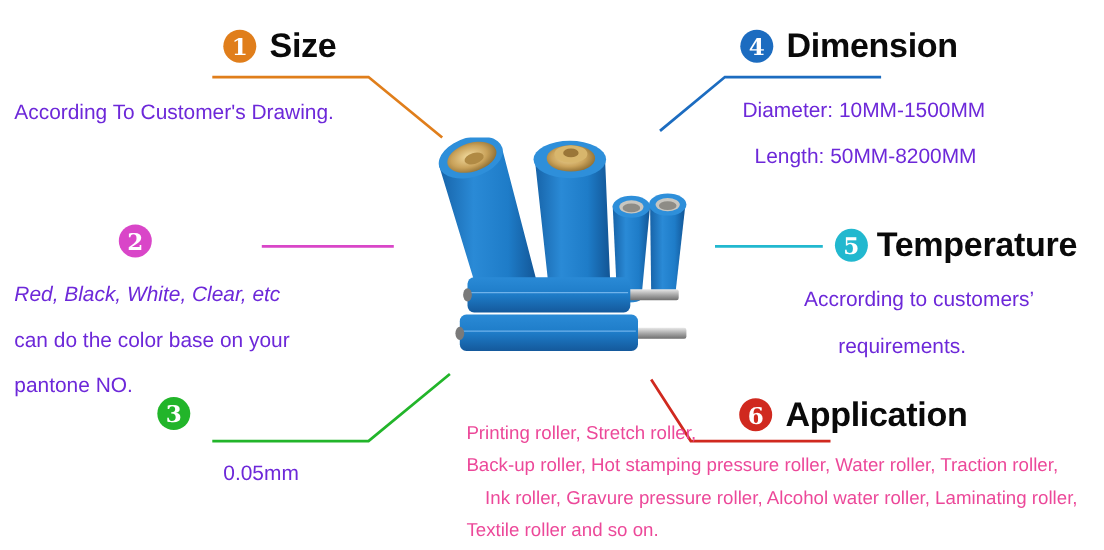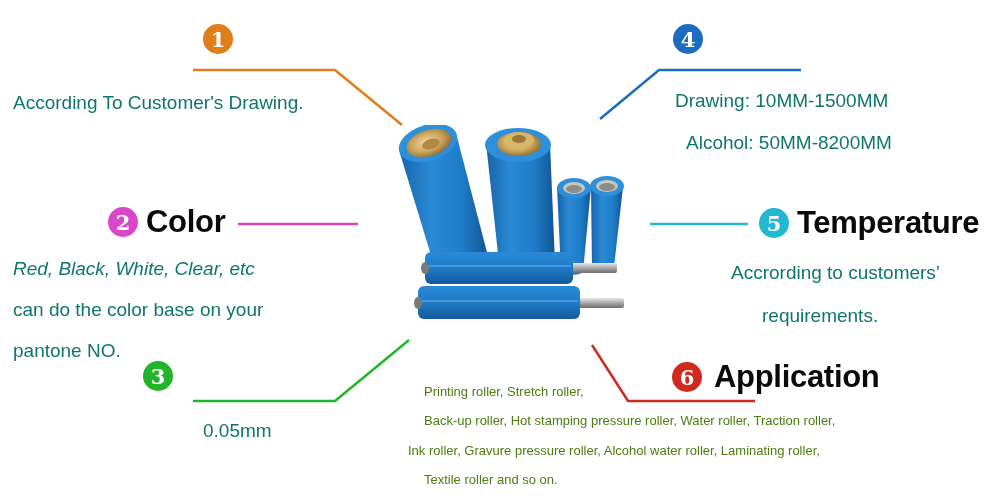--- a/index.html
+++ b/index.html
@@ -6,22 +6,22 @@
   html, body { width: 1004px; height: 500px; background: #ffffff; overflow: hidden; }
   body { position: relative; font-family: "Liberation Sans", "DejaVu Sans", sans-serif; color: #111; }
   .heading { position: absolute; display: flex; align-items: center; white-space: nowrap; }
   .badge {
     width: 30px; height: 30px; border-radius: 50%;
     display: flex; align-items: center; justify-content: center;
     color: #fff; font-family: "DejaVu Serif", serif; font-weight: bold; font-size: 21px;
     margin-right: 12px; line-height: 1;
   }
   .title { font-weight: bold; font-size: 31px; color: #0a0a0a; letter-spacing: -0.3px; }
-  .body-text { position: absolute; font-size: 19px; color: #0f766e; white-space: nowrap; }
-  .small-text { position: absolute; font-size: 13px; color: #4d7c0f; white-space: nowrap; }
+  .body-text { position: absolute; font-size: 19px; color: #6d28d9; white-space: nowrap; }
+  .small-text { position: absolute; font-size: 17px; color: #ec4899; white-space: nowrap; }
 
   svg.lines { position: absolute; left: 0; top: 0; }
 
   .product { position: absolute; left: 385px; top: 125px; width: 255px; height: 210px; }
 </style>
 </head>
 <body>
 
 <svg class="lines" width="1004" height="500">
 
@@ -33,56 +33,57 @@
 
   <line x1="650" y1="224" x2="748" y2="224" stroke="#22B8CF" stroke-width="2.5"></line>
 
   <polyline points="193,401 335,401 409,340" fill="none" stroke="#22B52A" stroke-width="2.5"></polyline>
 
   <polyline points="592,345 628,401 755,401" fill="none" stroke="#D0291F" stroke-width="2.5"></polyline>
 </svg>
 
 <div class="heading" style="left:203px; top:24px;">
   <div class="badge" style="background:#E07E1B;">1</div>
+  <span class="title">Size</span>
 </div>
 <div class="body-text" style="left:13px; top:92px;">According To Customer's Drawing.</div>
 
 <div class="heading" style="left:108px; top:204px;">
   <div class="badge" style="background:#D946C8; margin-right:8px;">2</div>
-  <span class="title">Color</span>
 </div>
 <div class="body-text" style="left:13px; top:258px;font-style:italic;">Red, Black, White, Clear, etc</div>
 <div class="body-text" style="left:13px; top:299px;">can do the color base on your</div>
 <div class="body-text" style="left:13px; top:340px;">pantone NO.</div>
 
 <div class="heading" style="left:143px; top:361px;">
   <div class="badge" style="background:#22B52A; margin-right:8px;">3</div>
 </div>
 <div class="body-text" style="left:203px; top:420px;">0.05mm</div>
 
 <div class="heading" style="left:673px; top:24px;">
   <div class="badge" style="background:#1C6CC0;">4</div>
+  <span class="title">Dimension</span>
 </div>
-<div class="body-text" style="left:675px; top:90px;">Drawing: 10MM-1500MM</div>
-<div class="body-text" style="left:686px; top:132px;">Alcohol: 50MM-8200MM</div>
+<div class="body-text" style="left:675px; top:90px;">Diameter: 10MM-1500MM</div>
+<div class="body-text" style="left:686px; top:132px;">Length: 50MM-8200MM</div>
 
 <div class="heading" style="left:759px; top:205px;">
   <div class="badge" style="background:#22B8CF; margin-right:8px;">5</div>
   <span class="title">Temperature</span>
 </div>
 <div class="body-text" style="left:707px; top:262px;margin-left:24px;">Accrording to customers’</div>
 <div class="body-text" style="left:762px; top:305px;">requirements.</div>
 
 <div class="heading" style="left:672px; top:359px;">
   <div class="badge" style="background:#D0291F;">6</div>
   <span class="title">Application</span>
 </div>
 <div class="small-text" style="left:424px; top:384px;">Printing roller, Stretch roller,</div>
 <div class="small-text" style="left:424px; top:413px;">Back-up roller, Hot stamping pressure roller, Water roller, Traction roller,</div>
-<div class="small-text" style="left:408px; top:443px;text-align:right;">Ink roller, Gravure pressure roller, Alcohol water roller, Laminating roller,</div>
+<div class="small-text" style="left:441px; top:443px;text-align:right;">Ink roller, Gravure pressure roller, Alcohol water roller, Laminating roller,</div>
 <div class="small-text" style="left:424px; top:472px;">Textile roller and so on.</div>
 
 <svg class="product" viewBox="0 0 255 210">
   <defs>
     <linearGradient id="blueV" x1="0" y1="0" x2="1" y2="0">
       <stop offset="0" stop-color="#1763A8"></stop>
       <stop offset="0.35" stop-color="#2A8AD6"></stop>
       <stop offset="0.7" stop-color="#1E7CC8"></stop>
       <stop offset="1" stop-color="#125494"></stop>
     </linearGradient>

